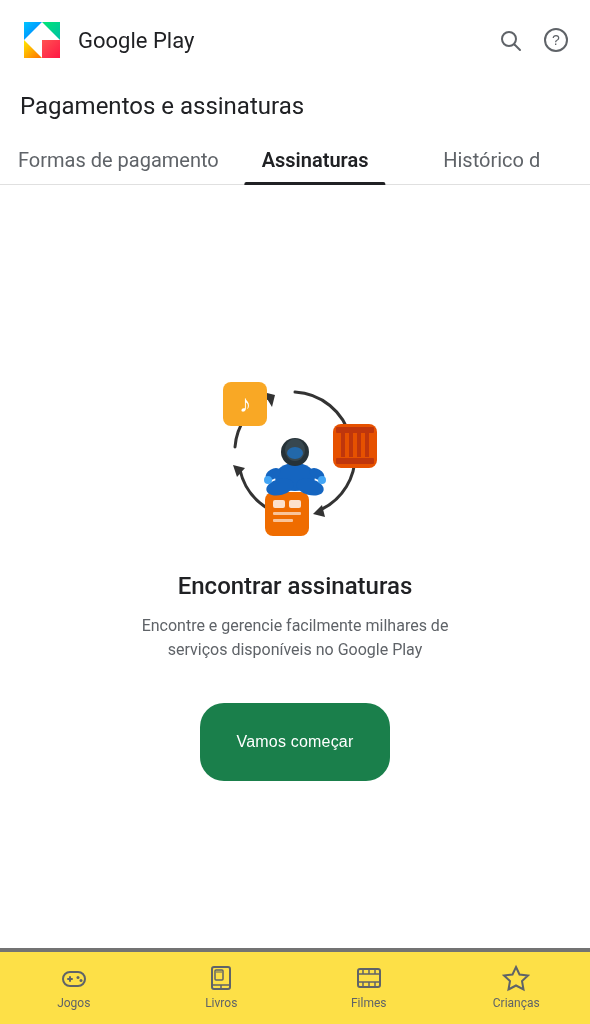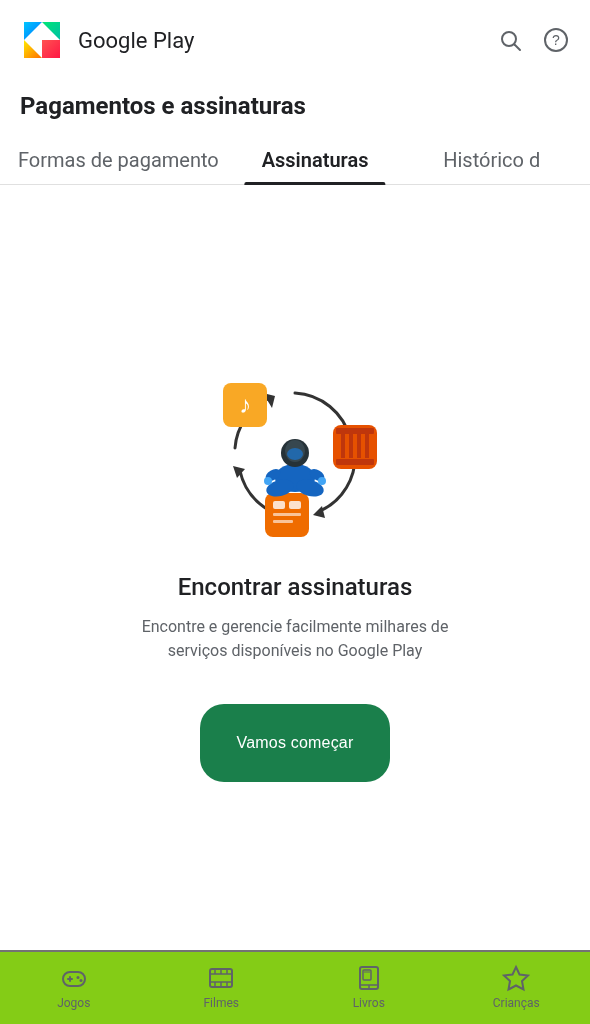--- a/index.html
+++ b/index.html
@@ -60,21 +60,21 @@
       justify-content: center;
       color: #5f6368;
       font-size: 22px;
       cursor: pointer;
     }
 
     
     .page-title {
       padding: 20px 20px 16px 20px;
       font-size: 24px;
-      font-weight: 700;
+      font-weight: 400;
       color: #202124;
     }
 
     
     .tabs {
       display: flex;
       border-bottom: 1px solid #e0e0e0;
       padding: 0 10px;
       position: relative;
     }
@@ -152,22 +152,22 @@
       padding: 30px 36px;
       font-size: 16px;
       font-weight: 500;
       cursor: pointer;
       letter-spacing: 0.2px;
     }
 
     
     .bottom-nav {
       display: flex;
-      border-top: 2px solid #737373;
-      background: #84cc16;
+      border-top: 4px solid #737373;
+      background: #fde047;
       padding: 8px 0 10px 0;
     }
 
     .nav-item {
       flex: 1;
       display: flex;
       flex-direction: column;
       align-items: center;
       gap: 4px;
       cursor: pointer;
@@ -336,49 +336,49 @@
         <circle cx="21" cy="16.5" r="1.5" fill="#5f6368"></circle>
       </svg>
     </div>
     <span class="nav-label">Jogos</span>
   </div>
 
 
   <div class="nav-item">
     <div class="nav-icon">
       <svg width="28" height="28" viewBox="0 0 28 28" fill="none">
+        <rect x="5" y="3" width="18" height="22" rx="2" stroke="#5f6368" stroke-width="2"></rect>
+        <line x1="5" y1="21" x2="23" y2="21" stroke="#5f6368" stroke-width="1.5"></line>
+        <path d="M14 21 L14 25" stroke="#5f6368" stroke-width="1.5"></path>
+        <rect x="8" y="6" width="8" height="10" rx="1" stroke="#5f6368" stroke-width="1.5"></rect>
+        <line x1="9" y1="8" x2="15" y2="8" stroke="#5f6368" stroke-width="1"></line>
+      </svg>
+    </div>
+    <span class="nav-label">Livros</span>
+  </div>
+
+  <div class="nav-item">
+    <div class="nav-icon">
+      <svg width="28" height="28" viewBox="0 0 28 28" fill="none">
         <rect x="3" y="5" width="22" height="18" rx="2" stroke="#5f6368" stroke-width="2"></rect>
         <line x1="3" y1="10" x2="25" y2="10" stroke="#5f6368" stroke-width="1.5"></line>
         <line x1="3" y1="18" x2="25" y2="18" stroke="#5f6368" stroke-width="1.5"></line>
         <line x1="8" y1="5" x2="8" y2="10" stroke="#5f6368" stroke-width="1.5"></line>
         <line x1="14" y1="5" x2="14" y2="10" stroke="#5f6368" stroke-width="1.5"></line>
         <line x1="20" y1="5" x2="20" y2="10" stroke="#5f6368" stroke-width="1.5"></line>
         <line x1="8" y1="18" x2="8" y2="23" stroke="#5f6368" stroke-width="1.5"></line>
         <line x1="14" y1="18" x2="14" y2="23" stroke="#5f6368" stroke-width="1.5"></line>
         <line x1="20" y1="18" x2="20" y2="23" stroke="#5f6368" stroke-width="1.5"></line>
       </svg>
     </div>
     <span class="nav-label">Filmes</span>
   </div>
 
   <div class="nav-item">
     <div class="nav-icon">
       <svg width="28" height="28" viewBox="0 0 28 28" fill="none">
-        <rect x="5" y="3" width="18" height="22" rx="2" stroke="#5f6368" stroke-width="2"></rect>
-        <line x1="5" y1="21" x2="23" y2="21" stroke="#5f6368" stroke-width="1.5"></line>
-        <path d="M14 21 L14 25" stroke="#5f6368" stroke-width="1.5"></path>
-        <rect x="8" y="6" width="8" height="10" rx="1" stroke="#5f6368" stroke-width="1.5"></rect>
-        <line x1="9" y1="8" x2="15" y2="8" stroke="#5f6368" stroke-width="1"></line>
-      </svg>
-    </div>
-    <span class="nav-label">Livros</span>
-  </div>
-
-  <div class="nav-item">
-    <div class="nav-icon">
-      <svg width="28" height="28" viewBox="0 0 28 28" fill="none">
         <polygon points="14,3 17.5,10.5 26,11.5 20,17 21.5,25.5 14,21.5 6.5,25.5 8,17 2,11.5 10.5,10.5" stroke="#5f6368" stroke-width="2" fill="none"></polygon>
       </svg>
     </div>
     <span class="nav-label">Crianças</span>
   </div>
 
 </div>
 
 </body></html>

